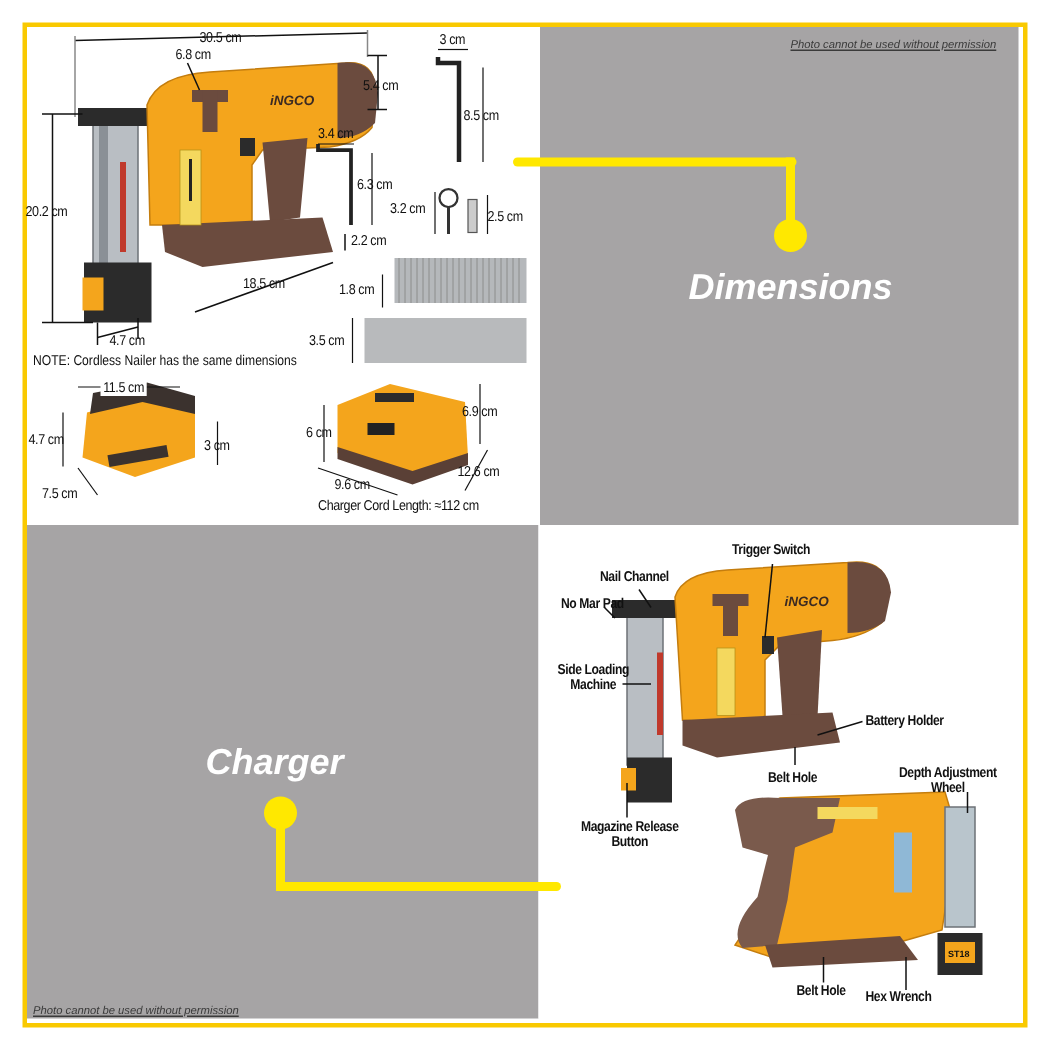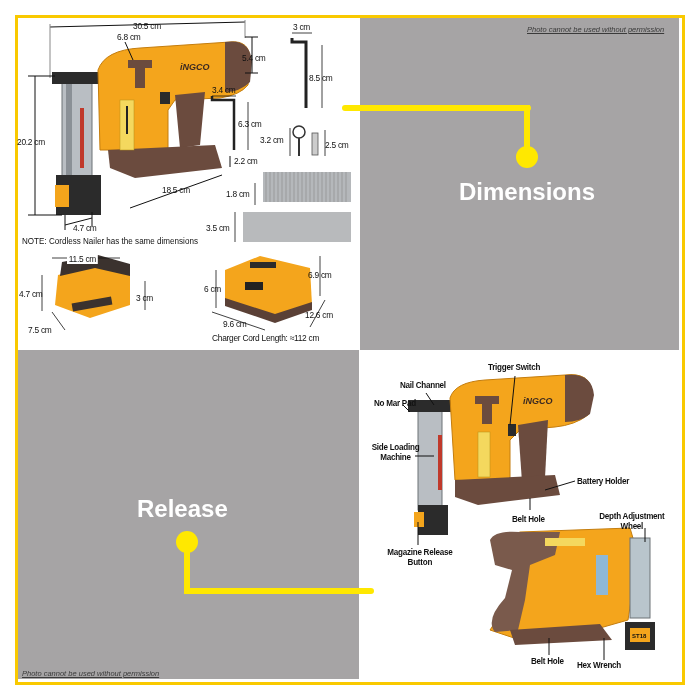--- a/index.html
+++ b/index.html
@@ -4,21 +4,21 @@
 <style>
   html,body{margin:0;padding:0;background:#fff;}
   body{width:700px;height:700px;position:relative;overflow:hidden;font-family:"Liberation Sans",sans-serif;}
   .frame{position:absolute;left:15px;top:15px;width:664px;height:664px;border:3px solid #F9C900;background:#fff;}
   .q{position:absolute;}
   .q-tl{left:18px;top:18px;width:342px;height:332px;background:#fff;}
   .q-tr{left:360px;top:18px;width:319px;height:332px;background:#A6A4A5;}
   .q-bl{left:18px;top:350px;width:341px;height:329px;background:#A6A4A5;}
   .q-br{left:359px;top:350px;width:320px;height:329px;background:#fff;}
   .watermark{position:absolute;font-style:italic;font-size:7.5px;color:#3a3a3a;white-space:nowrap;text-decoration:underline;}
-  .section-title{position:absolute;color:#fff;font-weight:bold;font-size:24px;white-space:nowrap;}
+  .section-title{position:absolute;color:#fff;font-weight:bold;font-size:24px;white-space:nowrap;font-style:italic;}
   .conn{position:absolute;background:#FFE800;}
   .dot{position:absolute;width:22px;height:22px;border-radius:50%;background:#FFE800;}
   .dim{position:absolute;font-family:"Liberation Sans",sans-serif;font-size:9.5px;color:#111;white-space:nowrap;letter-spacing:-0.3px;transform:scaleX(0.88);transform-origin:left center;}
   .label{position:absolute;font-size:9.5px;font-weight:bold;color:#111;white-space:nowrap;letter-spacing:-0.3px;transform:scaleX(0.85);transform-origin:left center;line-height:10px;text-align:center;}
   .note{position:absolute;font-size:9.5px;color:#111;white-space:nowrap;transform:scaleX(0.85);transform-origin:left center;}
   svg{position:absolute;overflow:visible;}
 </style>
 </head>
 <body>
 
@@ -26,21 +26,21 @@
 
 <div class="q q-tl"></div>
 <div class="q q-tr"></div>
 <div class="q q-bl"></div>
 <div class="q q-br"></div>
 
 <div class="watermark" style="left:527px;top:25px;">Photo cannot be used without permission</div>
 <div class="watermark" style="left:22px;top:669px;">Photo cannot be used without permission</div>
 
 <div class="section-title" style="left:459px;top:178px;">Dimensions</div>
-<div class="section-title" style="left:137px;top:495px;">Release</div>
+<div class="section-title" style="left:137px;top:495px;">Charger</div>
 
 <div class="conn" style="left:342px;top:105px;width:189px;height:6px;border-radius:3px;"></div>
 <div class="conn" style="left:524px;top:105px;width:6px;height:50px;"></div>
 <div class="dot" style="left:516px;top:146px;"></div>
 
 <div class="dot" style="left:176px;top:531px;"></div>
 <div class="conn" style="left:184px;top:540px;width:6px;height:54px;"></div>
 <div class="conn" style="left:184px;top:588px;width:190px;height:6px;border-radius:3px;"></div>
 
 <svg style="left:0;top:0;" width="360" height="350">

